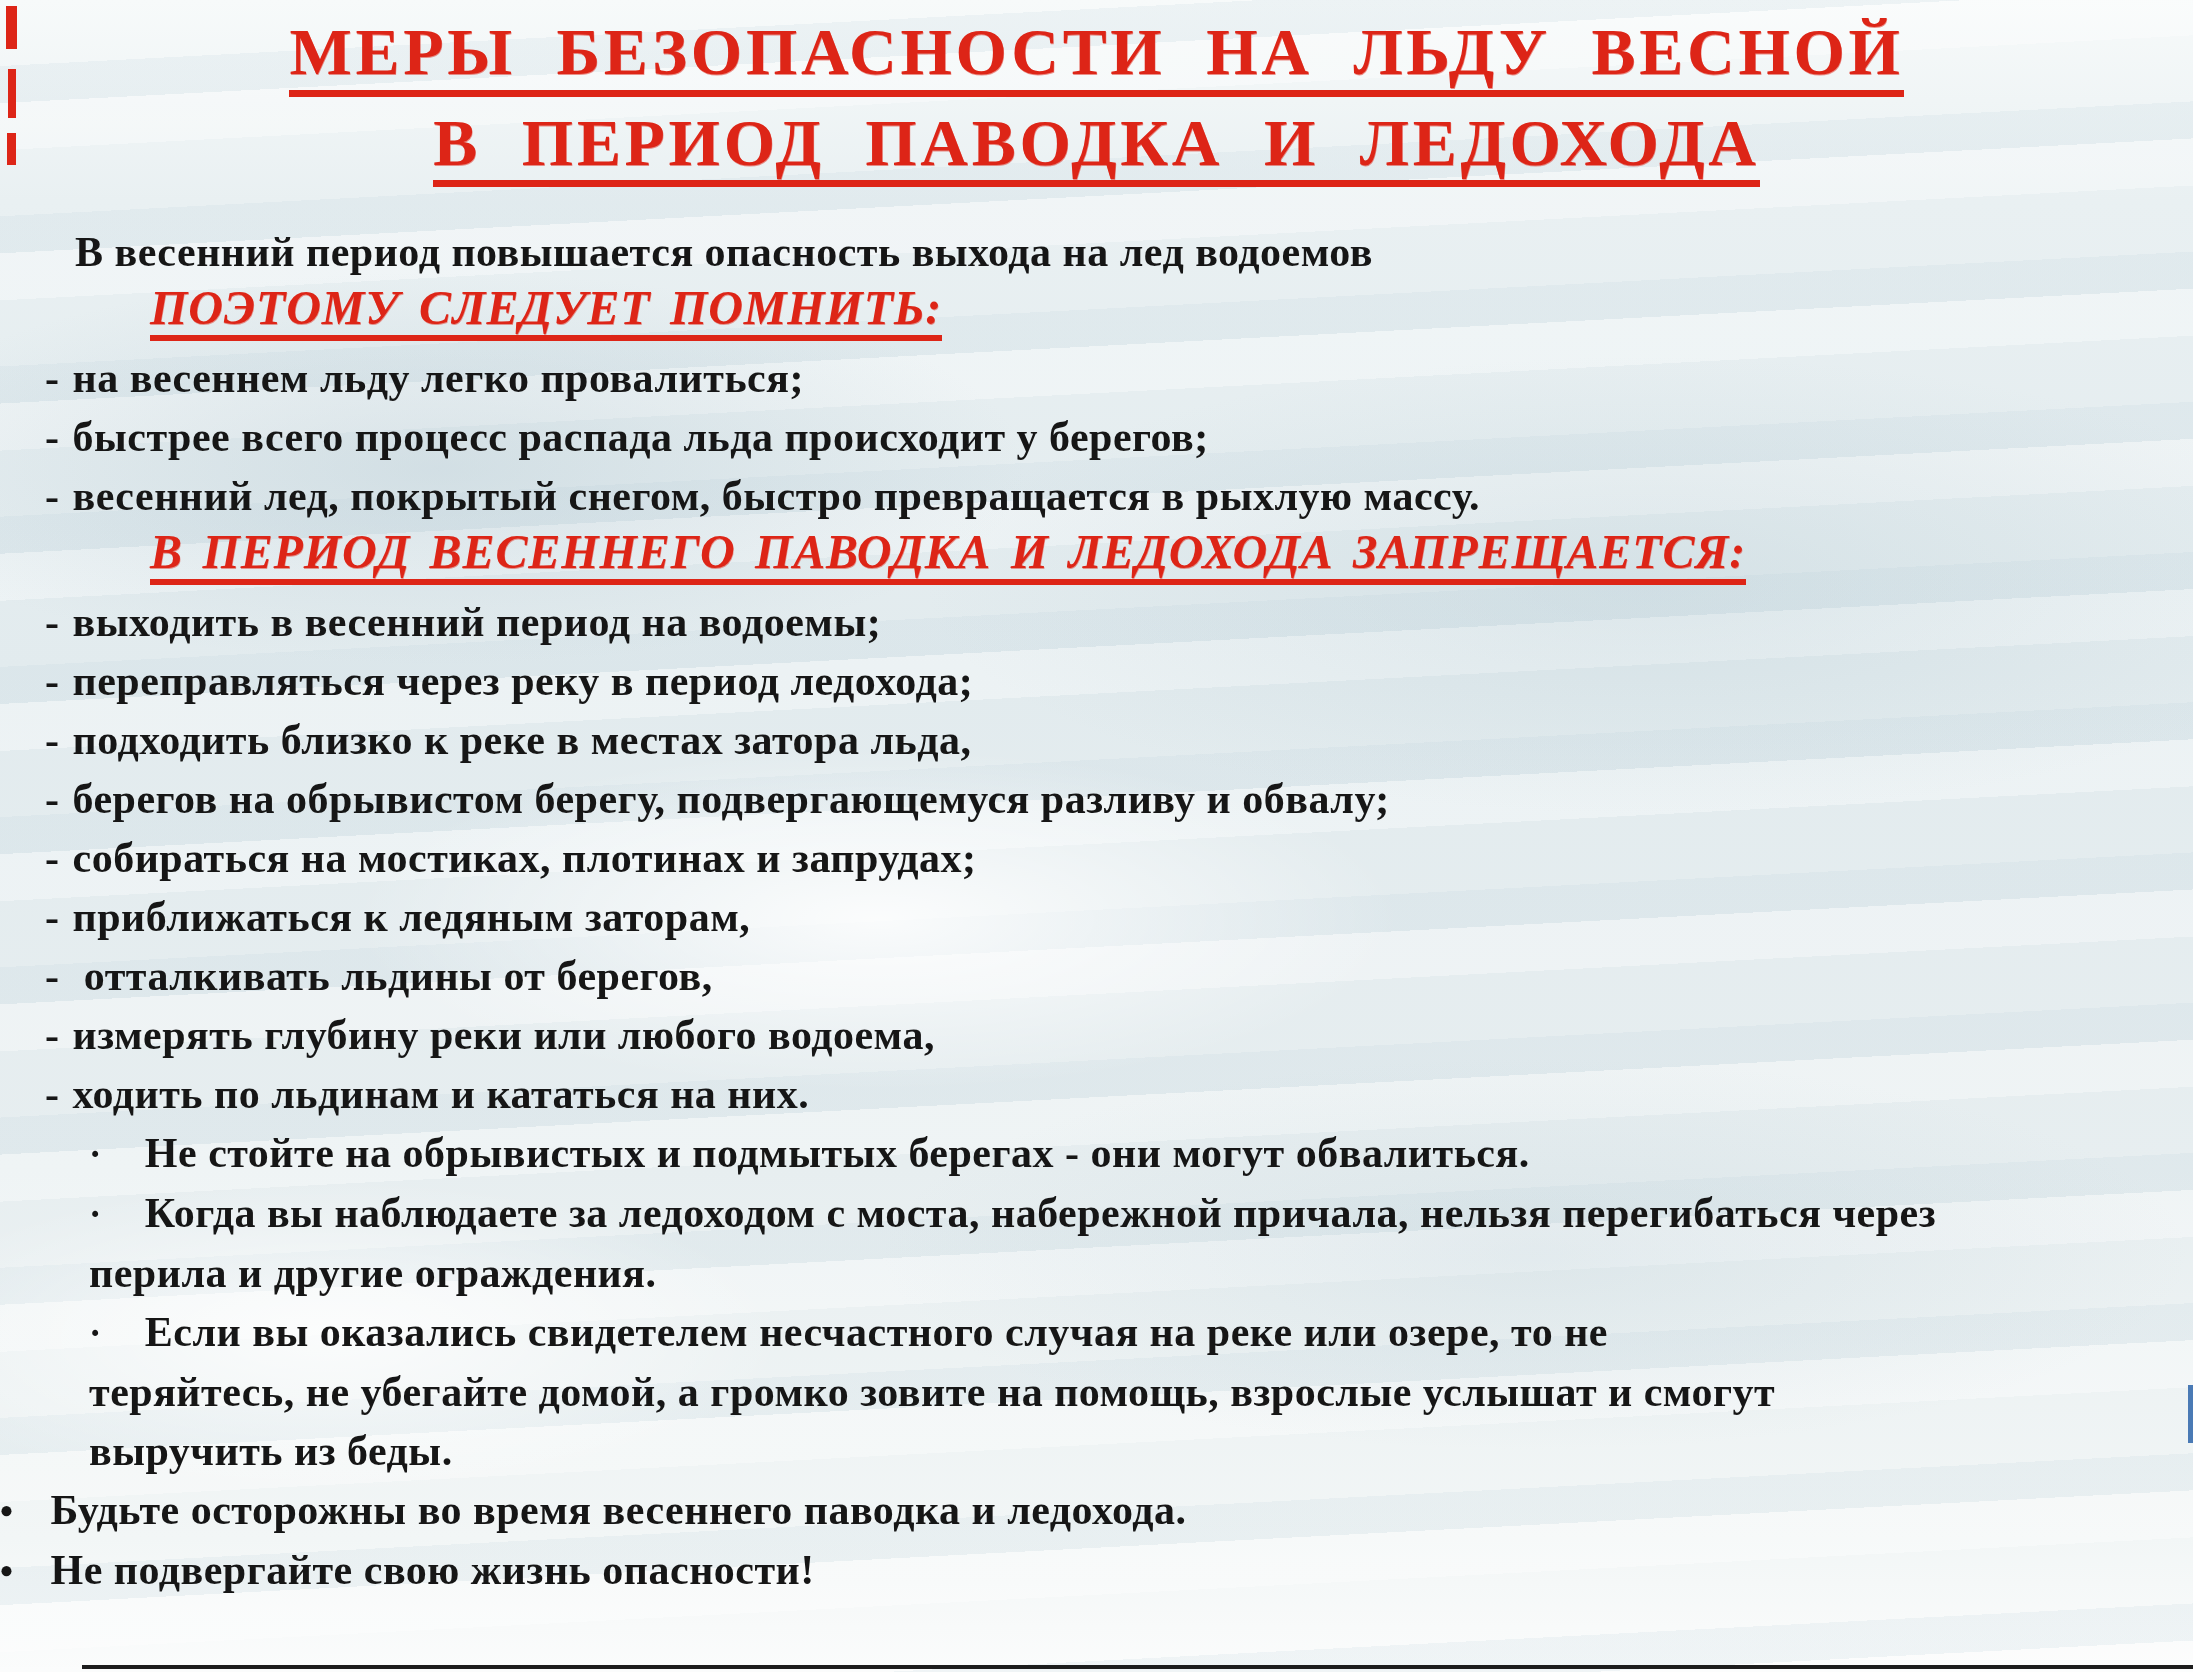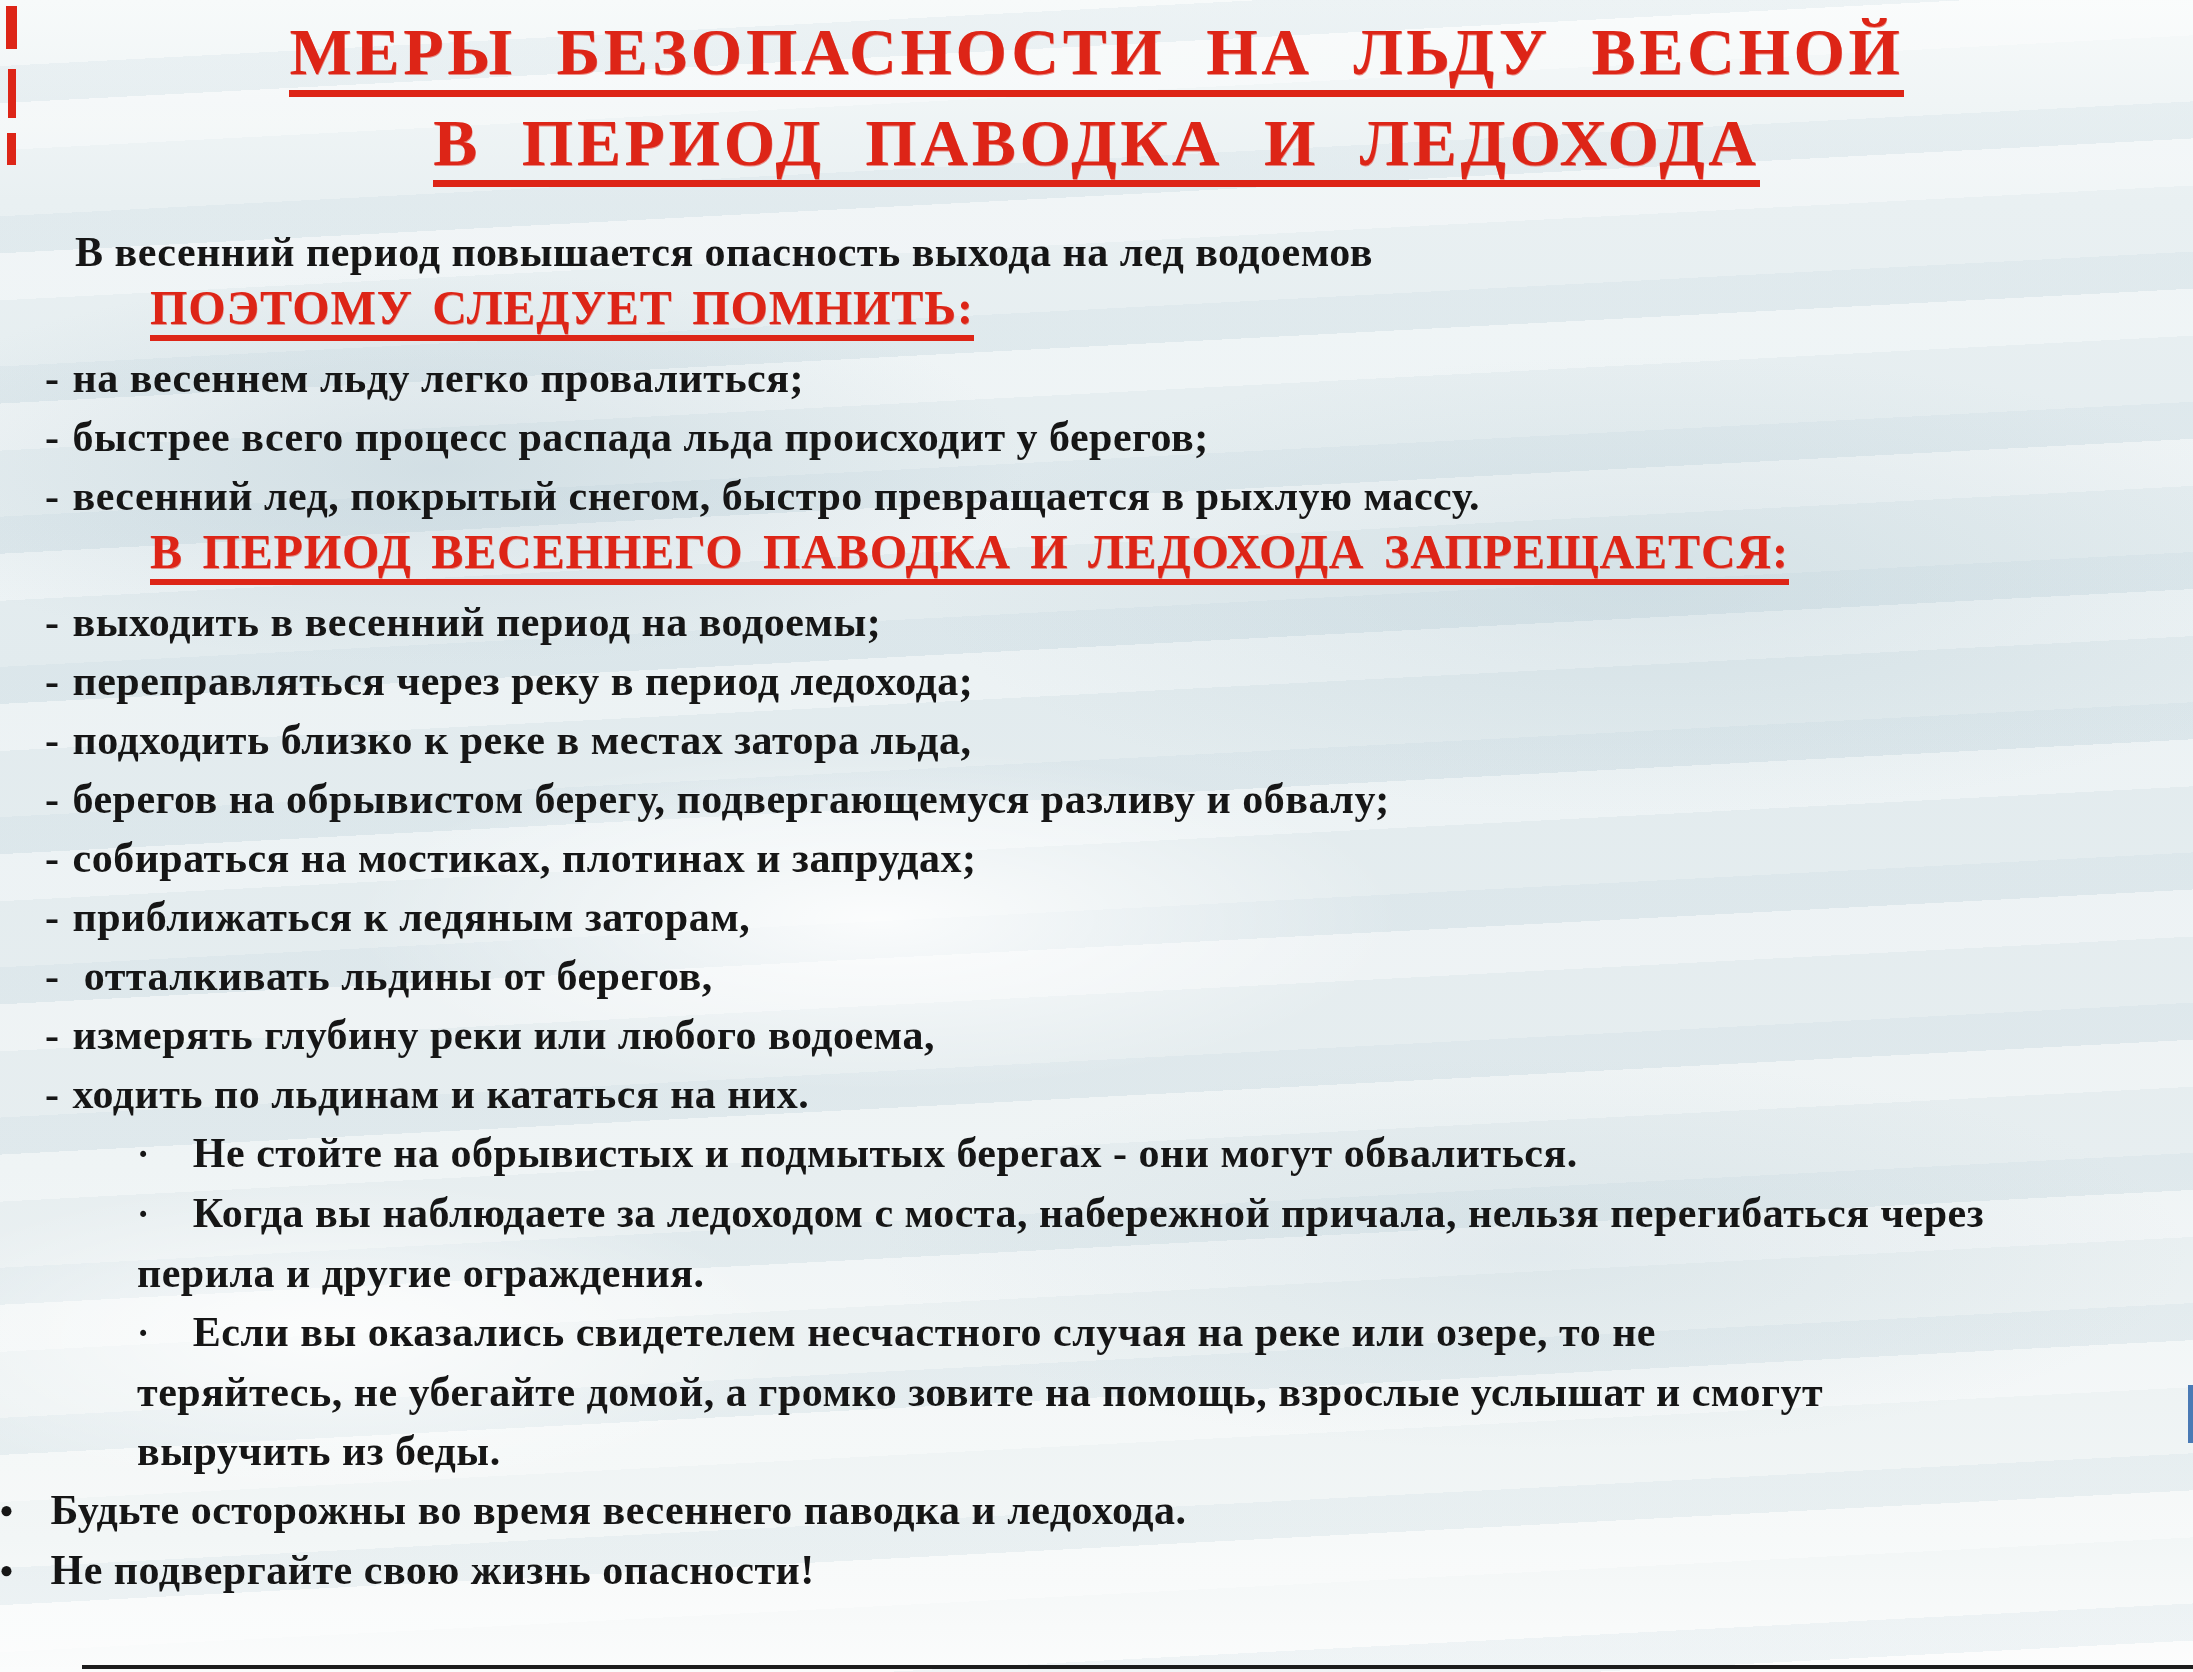--- a/index.html
+++ b/index.html
@@ -74,25 +74,25 @@
   .red-heading .u {
     display: inline-block;
     font-size: 48px;
     letter-spacing: 0.9px;
     word-spacing: 6.6px;
     border-bottom: 6.6px solid var(--accent);
     padding-bottom: 1.9px;
     line-height: 51px;
     text-shadow: 0.5px 0.5px 0 rgba(221,37,23,0.45);
   }
-  .indent-heading { padding-left: 150px; }
+  .indent-heading { padding-left: 150px; font-style: italic; }
   .flush-heading  { padding-left: 89px; }
   .dash-item { padding-left: 45px; }
   .dash-item .mk { margin-right: 13px; }
-  .dot-item { padding-left: 89px; padding-right: 11.2px; margin-left: 48px; }
+  .dot-item { padding-left: 89px; padding-right: 11.2px; }
   .dot-item .mk { margin-right: 43px; font-size: 37px; }
   .bullet-item { }
   .bullet-item .mk { margin-right: 37px; font-size: 37px; }
   .cont { display: block; }
   
   .scan-line-bottom {
     position: absolute;
     left: 82px; right: 0; bottom: 2.8px;
     height: 4.7px;
     background: #1d1d1d;

